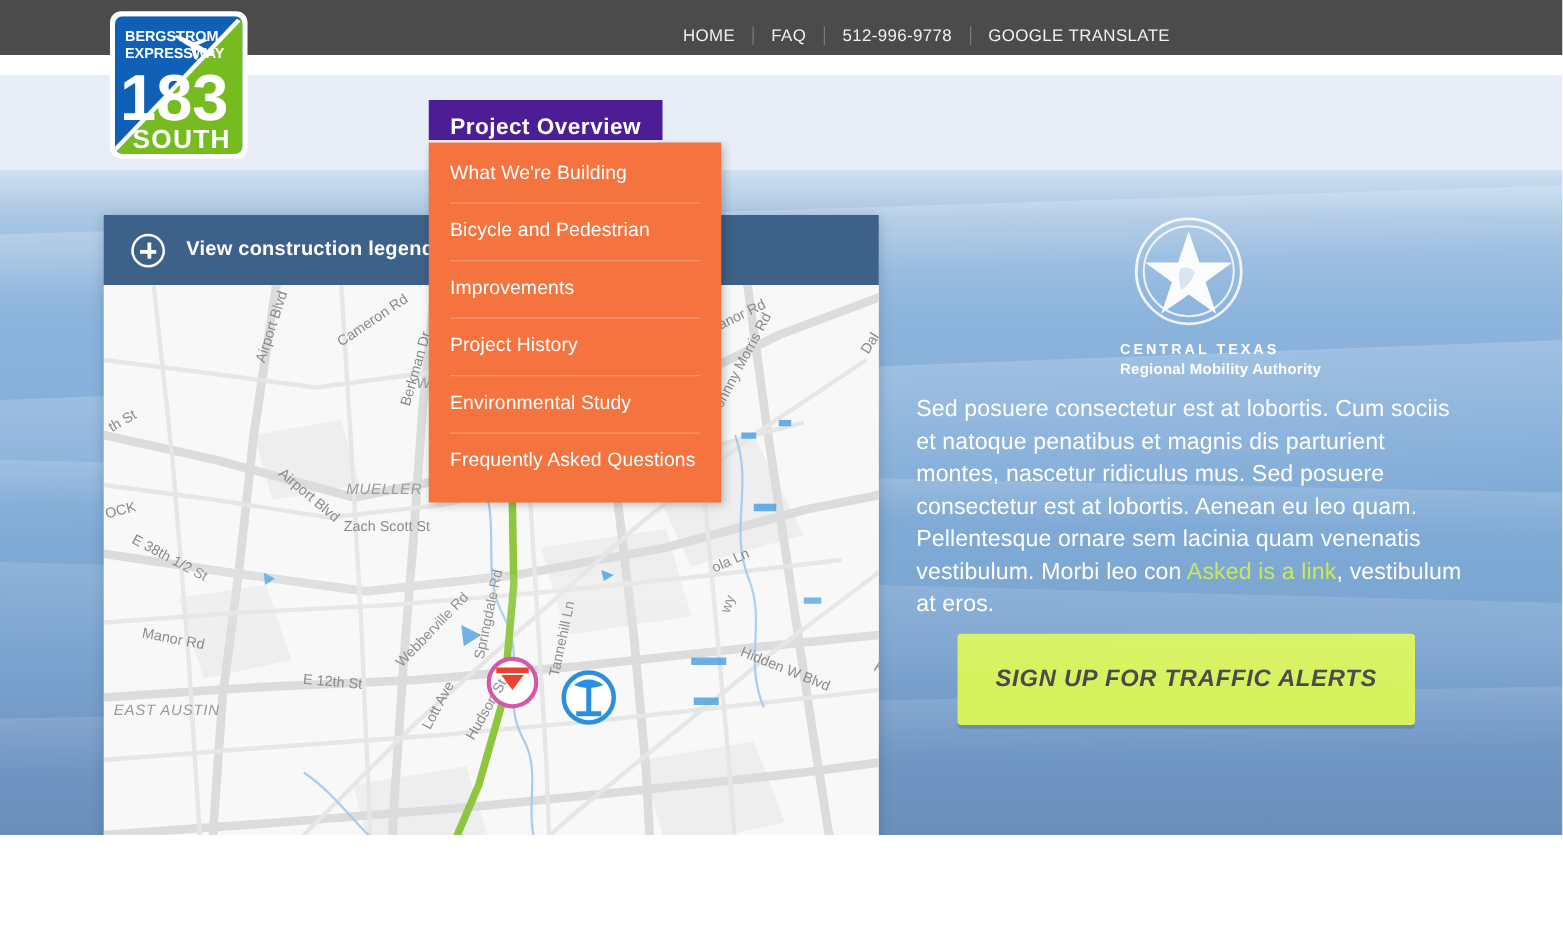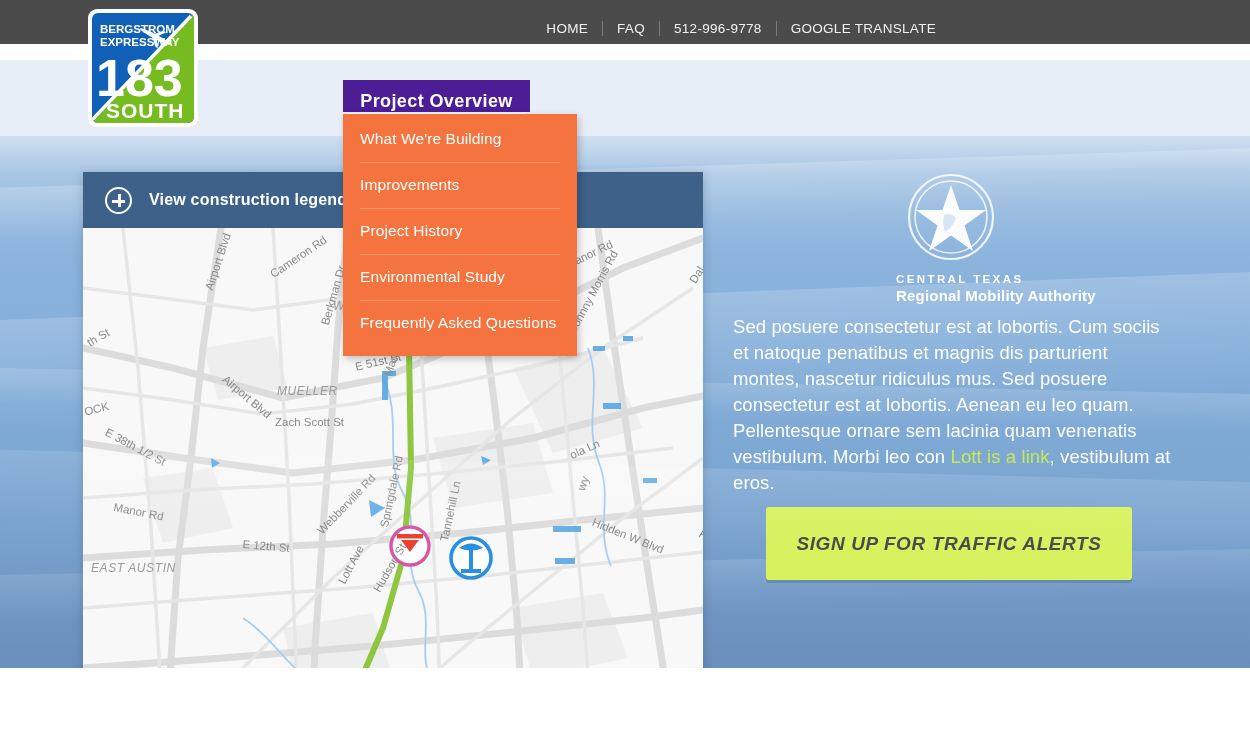--- a/index.html
+++ b/index.html
@@ -165,21 +165,21 @@
   
   .right-col { position: absolute; left: 725px; top: 0; width: 455px; }
   .ctrma-logo {
     position: absolute; left: 171px; top: 35px; width: 110px; text-align: center;
   }
   .ctrma-name1 {
     color: #ffffff; font-size: 11.5px; letter-spacing: 2.4px;
     font-weight: bold; margin-top: 6px; white-space: nowrap;
   }
   .ctrma-name2 {
-    color: #ffffff; font-size: 15px; font-weight: bold;
+    color: #ffffff; font-size: 12px; font-weight: bold;
     letter-spacing: .2px; white-space: nowrap; margin-top: 2px;
   }
   .hero-text {
     position: absolute; left: 8px; top: 178px; width: 440px;
     color: #ffffff; font-size: 18.5px; line-height: 26px;
     letter-spacing: .1px;
   }
   .hero-link { color: #c8e85a; text-decoration: none; }
   .cta-btn {
     position: absolute; left: 41px; top: 371px; width: 366px; height: 73px;
@@ -233,20 +233,21 @@
       <div class="nav-underline"></div>
     </div>
   </div>
 
   <div class="nav-overview">
     <span>Project  Overview</span>
   </div>
 
   <div class="dropdown">
     <div class="dd-item">What We're Building</div>
+    <div class="dd-item">Bicycle and Pedestrian</div>
     <div class="dd-item">Improvements</div>
     <div class="dd-item">Project History</div>
     <div class="dd-item">Environmental Study</div>
     <div class="dd-item">Frequently Asked Questions</div>
   </div>
 
   <div style="position:absolute;left:87px;top:8px;width:112px;height:120px;z-index:50">
     <svg width="112" height="120" viewBox="0 0 112 120">
       <rect x="1" y="1" width="110" height="118" rx="9" fill="#ffffff"></rect>
       <clipPath id="lg">
@@ -396,18 +397,18 @@
         <svg width="110" height="92" viewBox="0 0 110 92">
           <circle cx="55" cy="46" r="42" fill="none" stroke="#ffffff" stroke-width="2.2" opacity=".85"></circle>
           <circle cx="55" cy="46" r="36" fill="none" stroke="#ffffff" stroke-width="1.6" opacity=".8"></circle>
           <polygon points="55,14 63.5,39 90,39 68.5,54.5 77,80 55,64.5 33,80 41.5,54.5 20,39 46.5,39" fill="#ffffff" opacity=".95"></polygon>
           <path d="M48 44 q7 -3 12 3 q-3 9 -11 14 q-3 -9 -1 -17 z" fill="#cfe0f1" opacity=".8"></path>
         </svg>
         <div class="ctrma-name1">CENTRAL  TEXAS</div>
         <div class="ctrma-name2">Regional  Mobility  Authority</div>
       </div>
 
-      <div class="hero-text"><span>Sed posuere consectetur est at lobortis. Cum sociis  et natoque penatibus et magnis dis parturient montes, nascetur ridiculus mus. Sed posuere consectetur est at lobortis. Aenean eu leo quam. Pellentesque ornare sem lacinia quam venenatis vestibulum. Morbi leo con </span><a class="hero-link" href="#">Lott is a link</a><span>, vestibulum at eros.</span></div>
+      <div class="hero-text"><span>Sed posuere consectetur est at lobortis. Cum sociis  et natoque penatibus et magnis dis parturient montes, nascetur ridiculus mus. Sed posuere consectetur est at lobortis. Aenean eu leo quam. Pellentesque ornare sem lacinia quam venenatis vestibulum. Morbi leo con </span><a class="hero-link" href="#">Asked is a link</a><span>, vestibulum at eros.</span></div>
 
       <button class="cta-btn">SIGN UP FOR TRAFFIC ALERTS</button>
     </div>
   </div>
 </div>
 
 </body></html>

